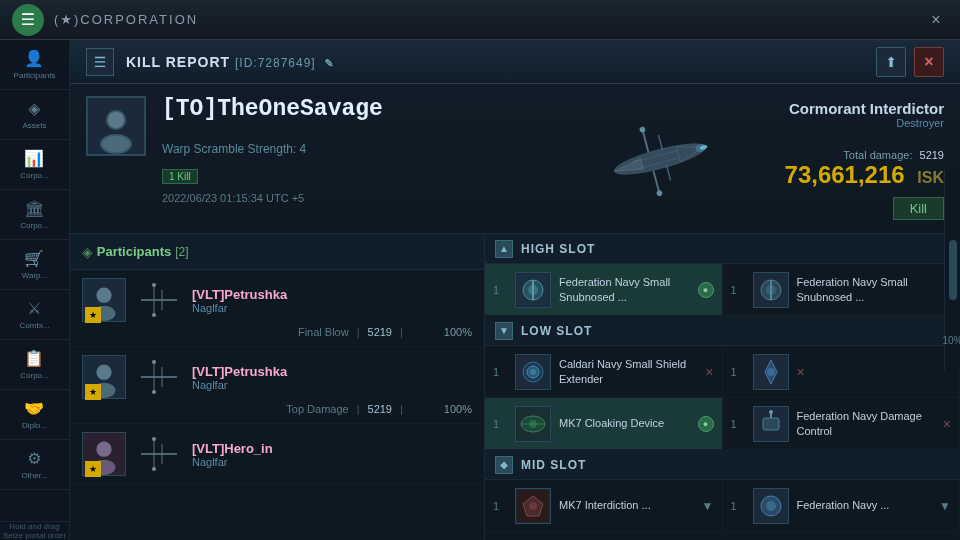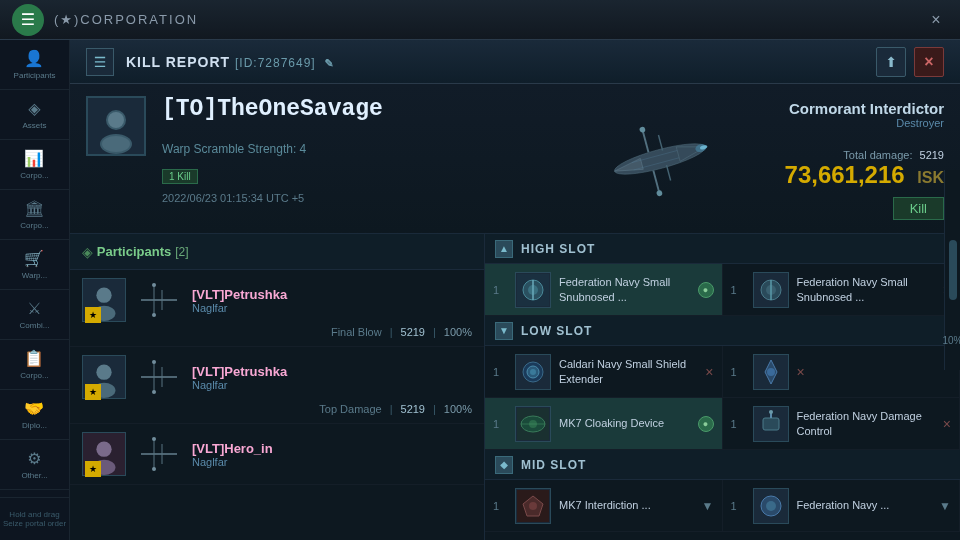--- a/index.html
+++ b/index.html
@@ -75,21 +75,21 @@
       padding: 4px 2px;
       text-align: center;
     }
     .sidebar-item-icon {
       font-size: 16px;
     }
     .sidebar-bottom {
       position: absolute;
       bottom: 0;
       width: 100%;
-      padding: 12px 0;
+      padding: 0 0;
       font-size: 8px;
       color: #3a5a6a;
       text-align: center;
       border-top: 1px solid #1a2530;
     }
 
     
     .main-content {
       position: absolute;
       left: 70px; top: 40px;
@@ -335,20 +335,21 @@
       padding-left: 52px;
     }
     .participant-stat-label {
       color: #5a7a8a;
     }
     .participant-stat-val {
       color: #a0c0d0;
     }
     .participant-stat-pct {
       color: #7a9aaa;
+      margin-left: 33px;
     }
 
     
     .slots-panel {
       flex: 1;
       background: #0d1820;
       overflow-y: auto;
     }
     .slot-section-header {
       height: 30px;

